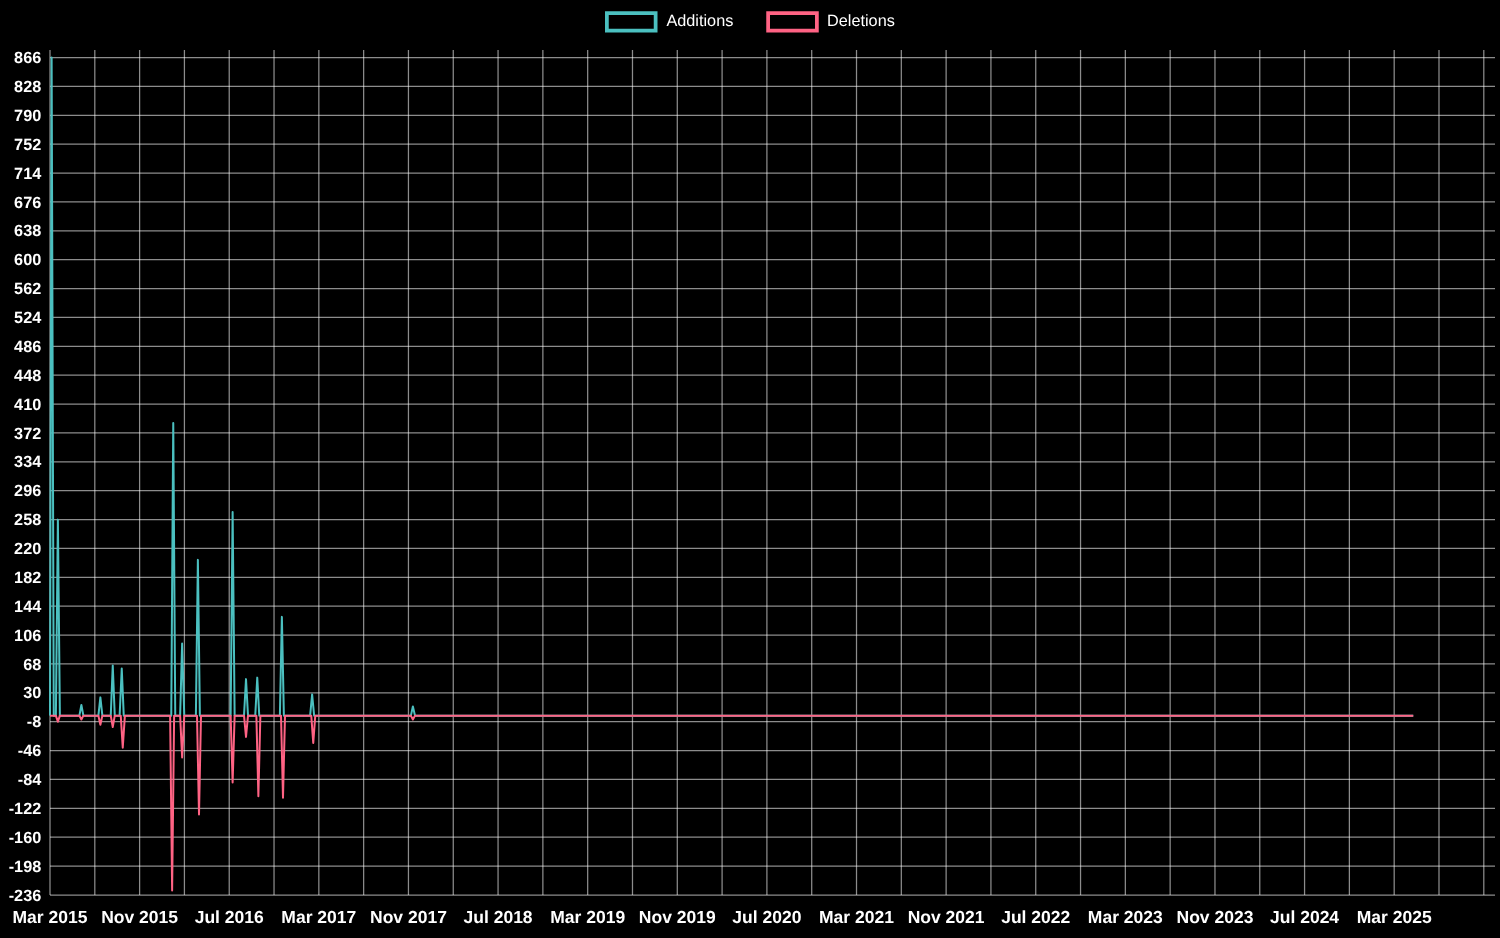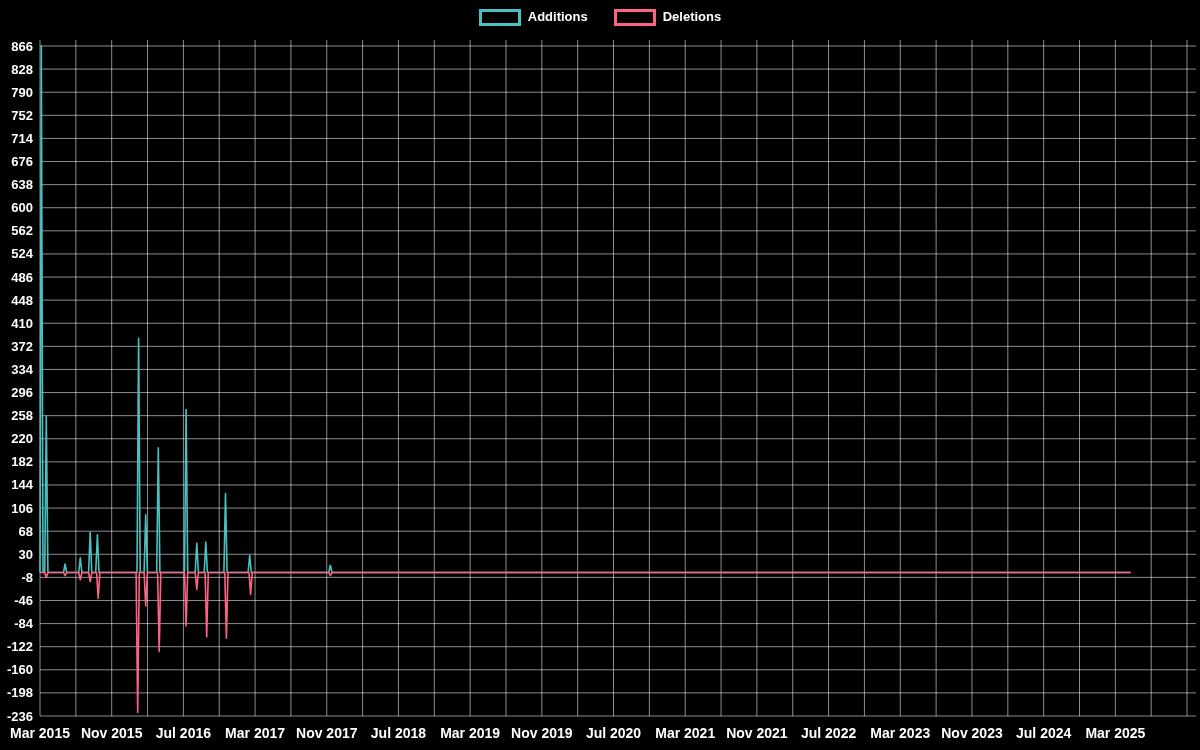--- a/index.html
+++ b/index.html
@@ -1,19 +1,19 @@
 <!DOCTYPE html>
 <html><head>
 <meta charset="utf-8">
 <style>
   html,body{margin:0;padding:0;background:#000;}
   .stage{position:relative;width:1200px;height:750px;background:#000;overflow:hidden;
          font-family:"Liberation Sans",sans-serif;}
   .legend{position:absolute;top:8px;left:0;right:0;display:flex;justify-content:center;
-          align-items:center;gap:26px;height:18px;z-index:2;font-weight:bold;}
+          align-items:center;gap:26px;height:18px;z-index:2;}
   .legend-item{display:flex;align-items:center;gap:7px;cursor:pointer;}
   .swatch{display:inline-block;width:36px;height:11px;background:#000;border:3px solid #fff;}
   .legend-label{color:#fff;font-size:13px;line-height:16px;}
   svg{position:absolute;top:0;left:0;}
   svg text{font-family:"Liberation Sans",sans-serif;font-weight:700;}
 </style>
 </head>
 <body>
 
 <div class="stage">

